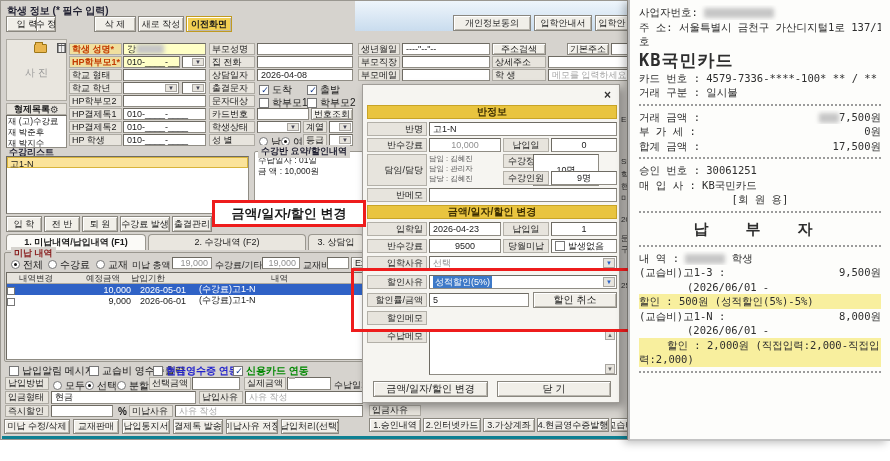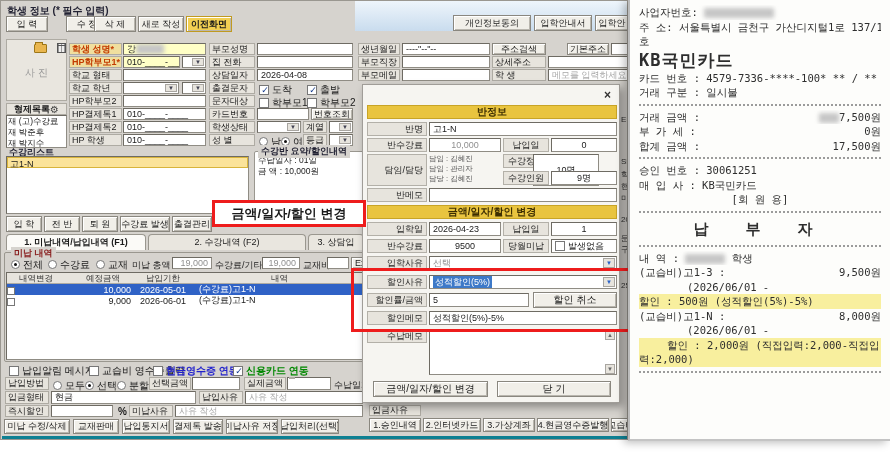--- a/index.html
+++ b/index.html
@@ -60,21 +60,21 @@
 </head>
 <body>
 
 <div id="canvas">
 
   <div class="abs app">
     <div class="abs band" style="left:354px;top:0;width:274px;height:30px"></div>
     <div class="abs grouptitle" style="left:6px;top:3px">학생 정보 (* 필수 입력)</div>
 
     <div class="abs btn" style="left:5px;top:15px;width:42px;height:16px">입 력</div>
-    <div class="abs btn" style="left:65px;top:15px;width:42px;height:16px">수 정</div>
+    <div class="abs btn" style="left:35px;top:15px;width:20px;height:16px">수 정</div>
     <div class="abs btn" style="left:93px;top:15px;width:42px;height:16px">삭 제</div>
     <div class="abs btn" style="left:137px;top:15px;width:46px;height:16px">새로 작성</div>
     <div class="abs btn hot" style="left:185px;top:15px;width:46px;height:16px">이전화면</div>
     <div class="abs btn" style="left:452px;top:14px;width:78px;height:16px">개인정보동의</div>
     <div class="abs btn" style="left:533px;top:14px;width:58px;height:16px">입학안내서</div>
     <div class="abs btn" style="left:594px;top:14px;width:34px;height:16px">입학안</div>
 
     <div class="abs photo" style="left:5px;top:38px;width:61px;height:62px">
       <div class="abs" style="left:27px;top:2px"><span class="fold"></span></div>
       <div class="abs" style="left:46px;top:2px"><span class="trash"></span></div>
@@ -201,21 +201,21 @@
         <span class="gray">19,000</span>
       </div>
     <div class="abs" style="left:302px;top:258px;font-size:9px">교재비</div>
     <div class="abs inp" style="left:326px;top:256px;width:22px;height:12px"></div>
     <div class="abs btn" style="left:350px;top:256px;width:30px;height:12px">Excel</div>
     <div class="abs list" style="left:5px;top:271px;width:359px;height:88px">
       <div class="thead" style="height:11px">
         <span style="width:12px"></span>
         <span style="width:56px">내역변경</span>
         <span style="width:56px;text-align:center">예정금액</span>
-        <span style="width:64px;text-align:center">납입기한</span>
+        <span style="width:64px;text-align:left">납입기한</span>
         <span style="flex:1;text-align:center">내역</span>
       </div>
       <div class="flexr selrow" style="height:11px;font-size:9px;align-items:center">
         <span style="width:12px"><span class="cb" style="width:8px;height:8px"></span></span>
         <span style="width:56px"></span>
         <span style="width:56px;text-align:right">10,000</span>
         <span style="width:64px;text-align:center">2026-05-01</span>
         <span style="flex:1;padding-left:4px">(수강료)고1-N</span>
       </div>
       <div class="flexr" style="height:11px;font-size:9px;align-items:center">
@@ -341,21 +341,20 @@
     <div class="abs inp" style="left:66px;top:190px;width:188px;height:14px">
         <span class="selval">성적할인(5%)</span>
         <span class="ar arb"></span>
       </div>
 
     <div class="abs dl" style="left:4px;top:208px;width:60px;height:14px">할인률/금액</div>
     <div class="abs inp" style="left:66px;top:208px;width:100px;height:14px">5</div>
     <div class="abs btn" style="left:170px;top:207px;width:84px;height:16px;font-size:10px">할인 취소</div>
 
     <div class="abs dl" style="left:4px;top:226px;width:60px;height:14px">할인메모</div>
-    <div class="abs inp" style="left:66px;top:226px;width:188px;height:14px">성적할인(5%)-5%</div>
 
     <div class="abs dl" style="left:4px;top:244px;width:60px;height:14px">수납메모</div>
     <div class="abs inp" style="left:66px;top:244px;width:188px;height:46px;align-items:flex-start"></div>
     <div class="abs scr" style="left:242px;top:245px;width:10px;height:10px">▲</div>
     <div class="abs scr" style="left:242px;top:279px;width:10px;height:10px">▼</div>
 
     <div class="abs btn" style="left:10px;top:296px;width:115px;height:16px;font-size:10px">금액/일자/할인 변경</div>
     <div class="abs btn" style="left:134px;top:296px;width:114px;height:16px;font-size:10px">닫 기</div>
   </div>
 

